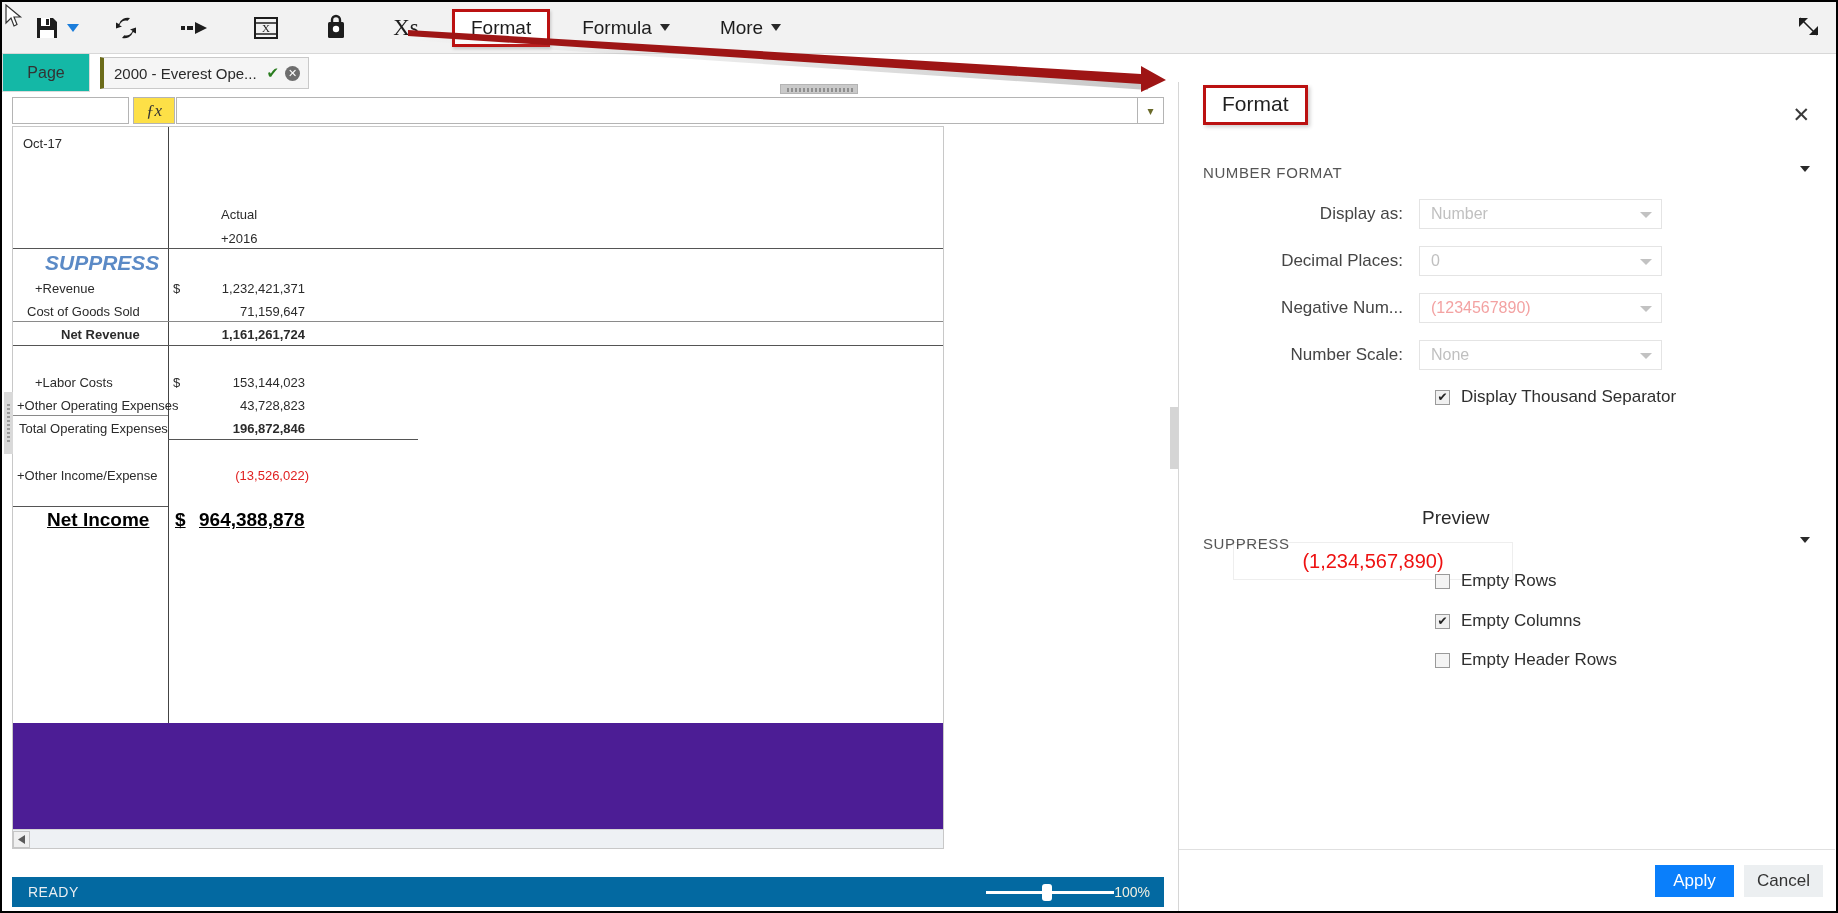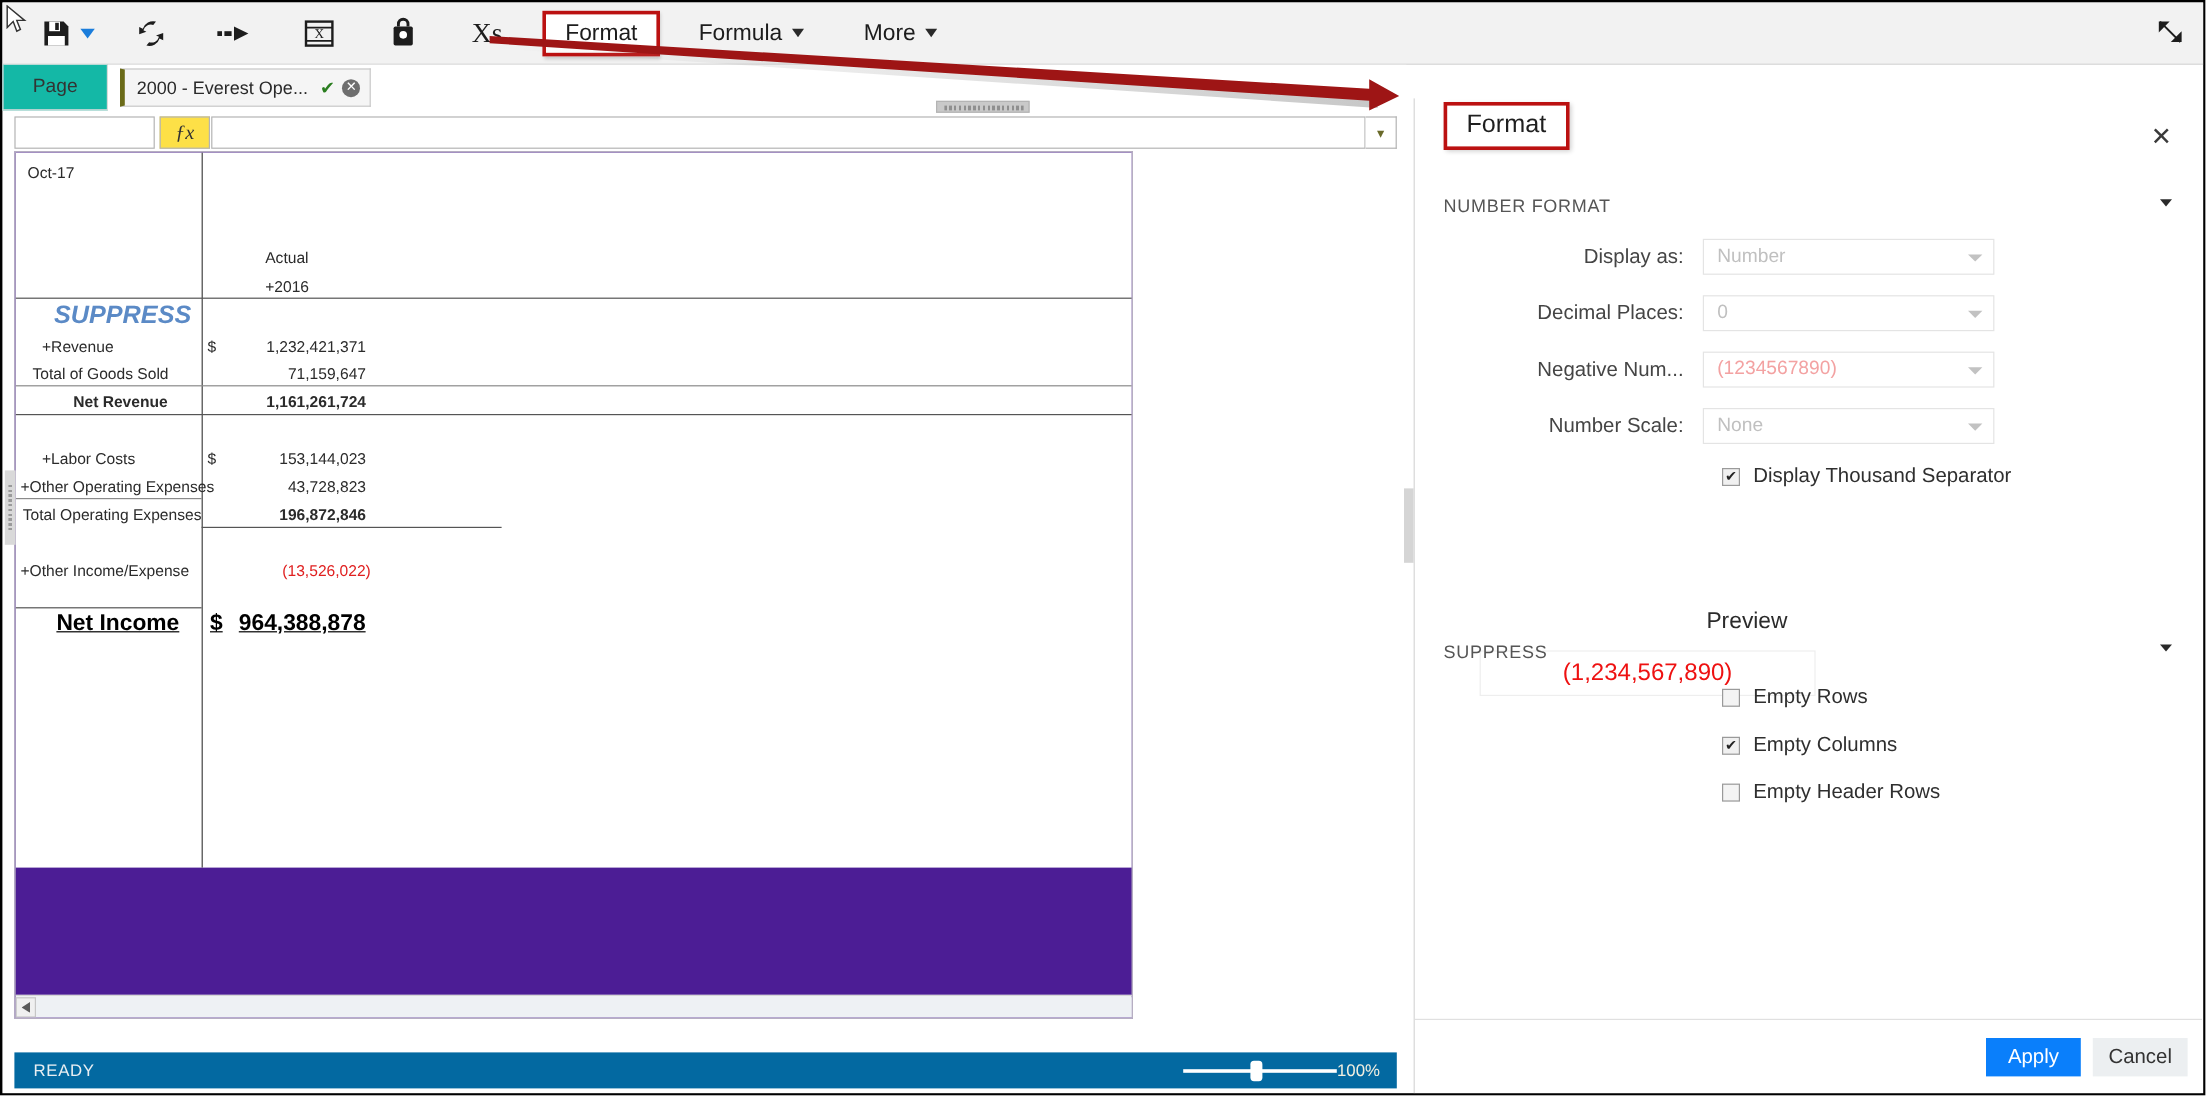--- a/index.html
+++ b/index.html
@@ -481,21 +481,21 @@
       <div class="cell-label" style="left:208px; top:104px;">+2016</div>
 
       <div class="hline" style="left:0px; top:121px; width:1139px;"></div>
 
       <div class="revenue-hdr" style="left:32px; top:124px;">SUPPRESS</div>
 
       <div class="cell-label" style="left:22px; top:154px;">+Revenue</div>
       <div class="cell-val" style="left:160px; top:154px; width:18px; text-align:left;">$</div>
       <div class="cell-val" style="left:170px; top:154px; width:122px;">1,232,421,371</div>
 
-      <div class="cell-label" style="left:14px; top:177px;">Total of Goods Sold</div>
+      <div class="cell-label" style="left:14px; top:177px;">Cost of Goods Sold</div>
       <div class="cell-val" style="left:170px; top:177px; width:122px;">71,159,647</div>
       <div class="hline-thin" style="left:0px; top:194px; width:1139px;"></div>
 
       <div class="cell-label bold" style="left:48px; top:200px;">Net Revenue</div>
       <div class="cell-val bold" style="left:170px; top:200px; width:122px;">1,161,261,724</div>
       <div class="hline" style="left:0px; top:218px; width:1139px;"></div>
 
       <div class="cell-label" style="left:22px; top:248px;">+Labor Costs</div>
       <div class="cell-val" style="left:160px; top:248px; width:18px; text-align:left;">$</div>
       <div class="cell-val" style="left:170px; top:248px; width:122px;">153,144,023</div>

